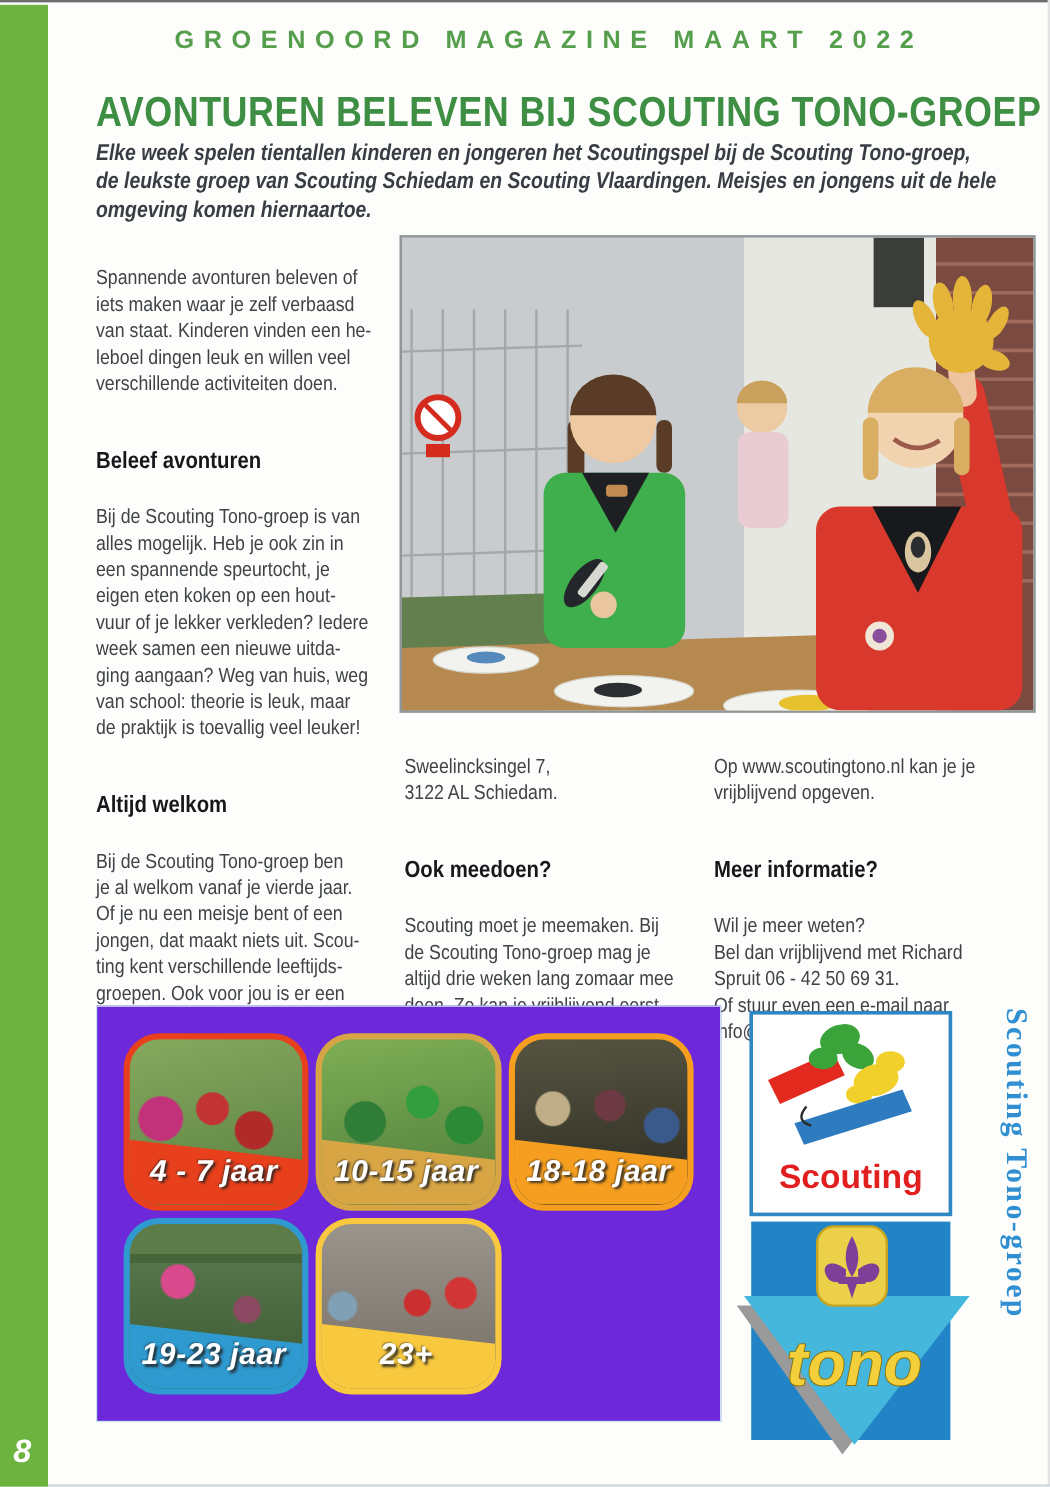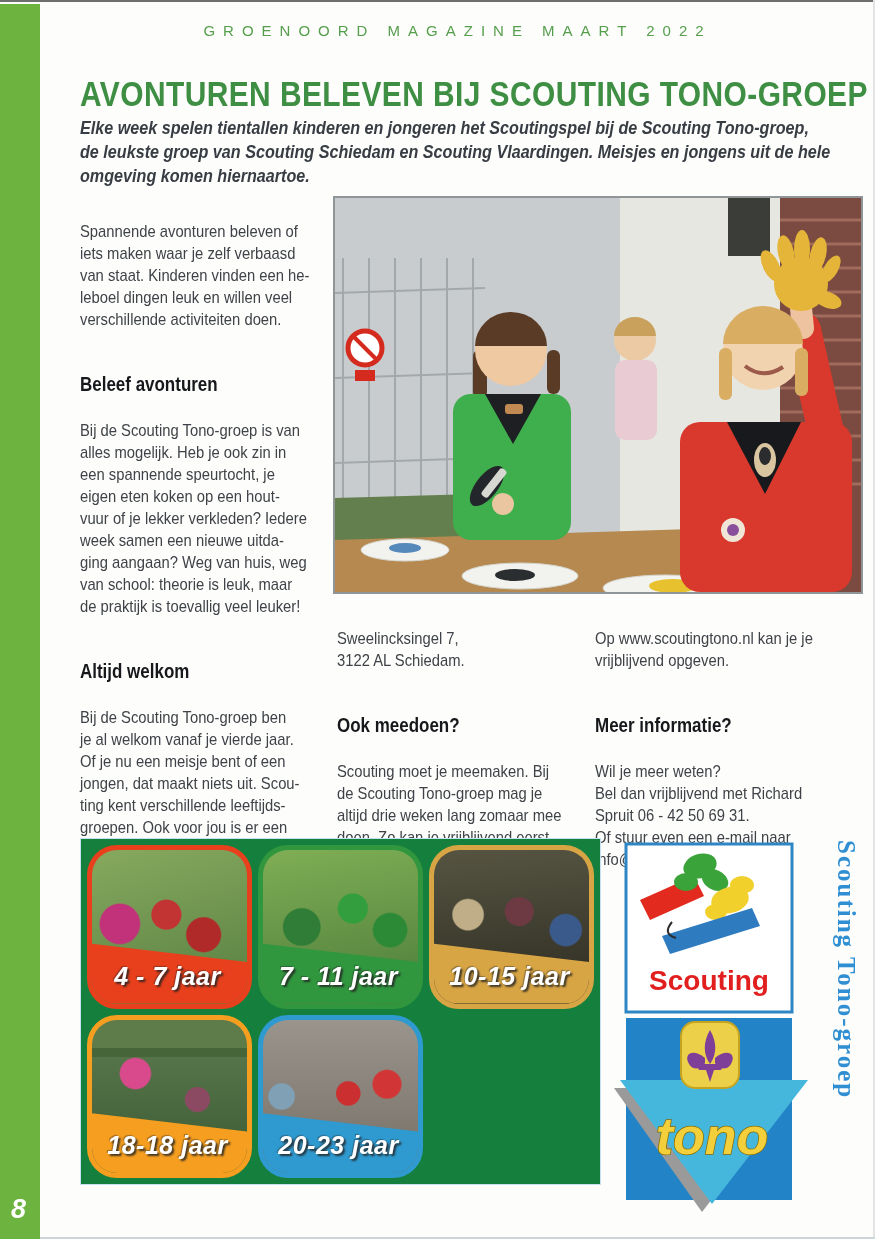--- a/index.html
+++ b/index.html
@@ -12,21 +12,21 @@
   .edge-bottom{position:absolute;bottom:0;left:0;right:0;height:2px;background:#cdd6da;}
   .edge-right{position:absolute;top:0;bottom:0;right:0;width:2px;background:#e3e3e3;}
 
   
   .green-bar{position:absolute;left:0;top:4px;bottom:0;width:40px;background:var(--bar,#6cb33f);}
   .page-number{position:absolute;left:11px;bottom:14px;color:#ffffff;font-size:27px;
     font-weight:bold;font-style:italic;}
 
   
   .magazine-header{position:absolute;top:22px;left:40px;right:0;text-align:center;
-    color:#559e4b;font-size:15px;font-weight:normal;letter-spacing:8px;}
+    color:#559e4b;font-size:21px;font-weight:bold;letter-spacing:8px;}
 
   
   .article-title{position:absolute;top:74px;left:80px;width:920px;
     color:var(--title,#3e8f43);font-size:35px;font-weight:bold;letter-spacing:.5px;
     transform:scaleX(.855);transform-origin:0 0;white-space:nowrap;}
 
   
   .article-intro{position:absolute;top:116px;left:80px;width:920px;
     font-size:19px;line-height:24px;font-weight:bold;font-style:italic;color:#383d44;
     transform:scaleX(.85);transform-origin:0 0;white-space:pre-line;}
@@ -41,22 +41,22 @@
     font-weight:bold;white-space:nowrap;}
   .col p{margin:0;}
 
   
   .main-photo{position:absolute;left:333px;top:196px;width:526px;height:394px;
     border:2px solid #909698;background:#c9ccce;}
   .main-photo svg{display:block;}
 
   
   .age-grid{position:absolute;left:80px;top:838px;width:521px;height:347px;
-    background:#15803d;border:1px solid #c5e2f1;box-sizing:border-box;
-    display:grid;grid-template-columns:repeat(3,1fr);gap:6px;padding:6px;}
+    background:#6d28d9;border:1px solid #c5e2f1;box-sizing:border-box;
+    display:grid;grid-template-columns:repeat(3,1fr);gap:6px;padding:22px;}
   .tile{position:relative;border-radius:30px;border:5px solid var(--c);
     overflow:hidden;box-sizing:border-box;background:var(--c);}
   .tile-photo{position:absolute;inset:0;}
   .tile:nth-child(1) .tile-photo{background:
     radial-gradient(circle at 18% 48%, #c2327a 0 13%, transparent 14%),
     radial-gradient(circle at 48% 42%, #c23333 0 12%, transparent 13%),
     radial-gradient(circle at 72% 55%, #b02a2a 0 12%, transparent 13%),
     linear-gradient(165deg,#86a95e,#587f42);}
   .tile:nth-child(2) .tile-photo{background:
     radial-gradient(circle at 25% 50%, #2f7d36 0 13%, transparent 14%),
@@ -255,39 +255,39 @@
 Of stuur even een e-mail naar
 info@scoutingtono.nl.</p>
 </div>
 
 <div class="age-grid">
   <div class="tile" style="--c: #e8401c;">
     <div class="tile-photo"></div>
     <div class="tile-band"></div>
     <div class="tile-label">4 - 7 jaar</div>
   </div>
-  <div class="tile" style="--c: #31973f;">
-    <div class="tile-photo"></div>
-    <div class="tile-band"></div>
-    <div class="tile-label">7 - 11 jaar</div>
-  </div>
   <div class="tile" style="--c: #d8a544;">
     <div class="tile-photo"></div>
     <div class="tile-band"></div>
     <div class="tile-label">10-15 jaar</div>
   </div>
   <div class="tile" style="--c: #f59e1f;">
     <div class="tile-photo"></div>
     <div class="tile-band"></div>
     <div class="tile-label">18-18 jaar</div>
   </div>
   <div class="tile" style="--c: #2f9ad0;">
     <div class="tile-photo"></div>
     <div class="tile-band"></div>
-    <div class="tile-label">20-23 jaar</div>
+    <div class="tile-label">19-23 jaar</div>
+  </div>
+  <div class="tile" style="--c: #f8c93e;">
+    <div class="tile-photo"></div>
+    <div class="tile-band"></div>
+    <div class="tile-label">23+</div>
   </div>
 </div>
 
 <div class="logo-panel">
   <svg width="250" height="374" viewBox="0 0 250 374">
 
     <rect x="14" y="6" width="166" height="168" fill="#ffffff" stroke="#2f86c4" stroke-width="3"></rect>
     <g>
       <polygon points="28,62 82,38 92,58 38,82" fill="#e22a1e"></polygon>
       <ellipse cx="88" cy="28" rx="17" ry="12" transform="rotate(-18 88 28)" fill="#3aa33a"></ellipse>

